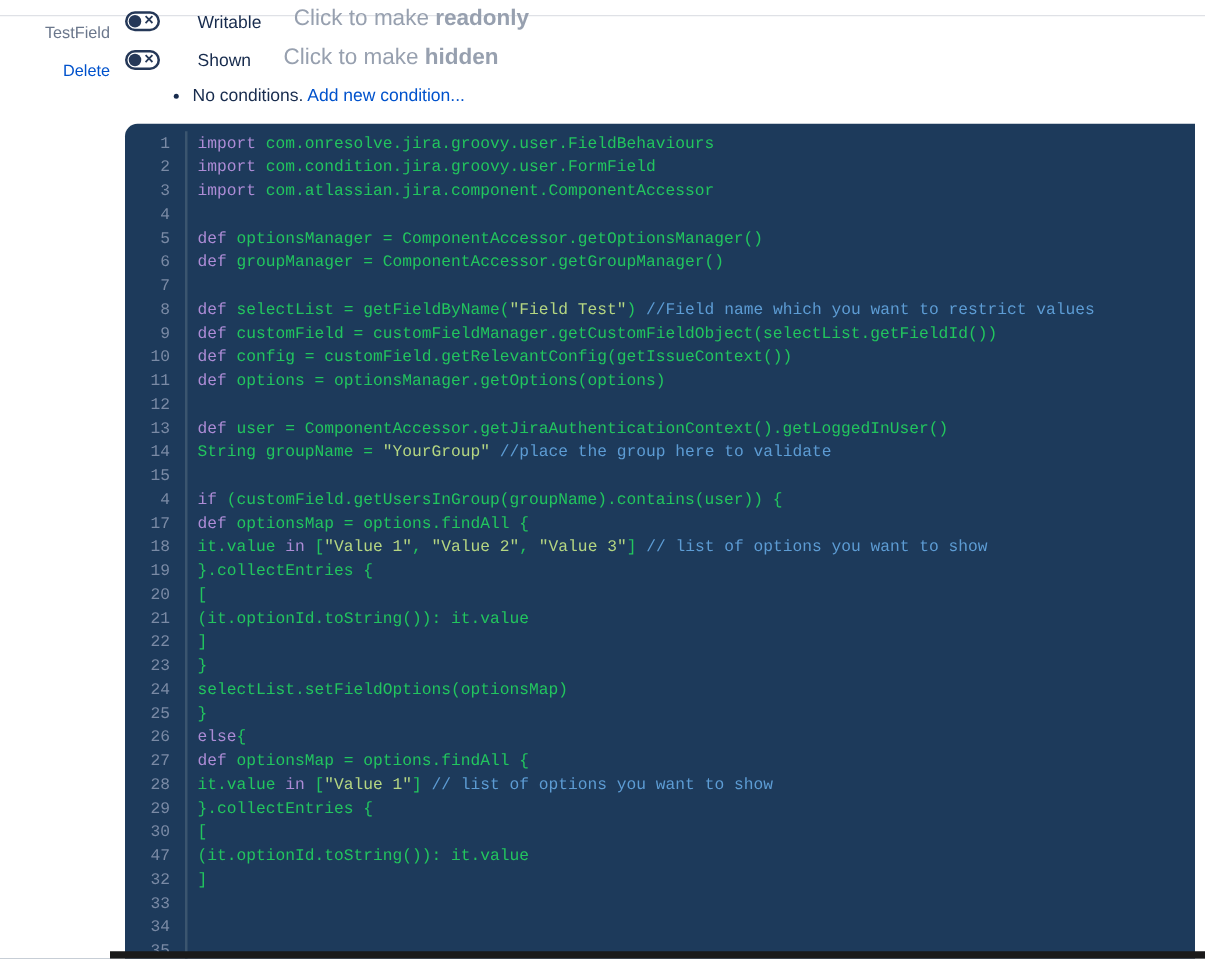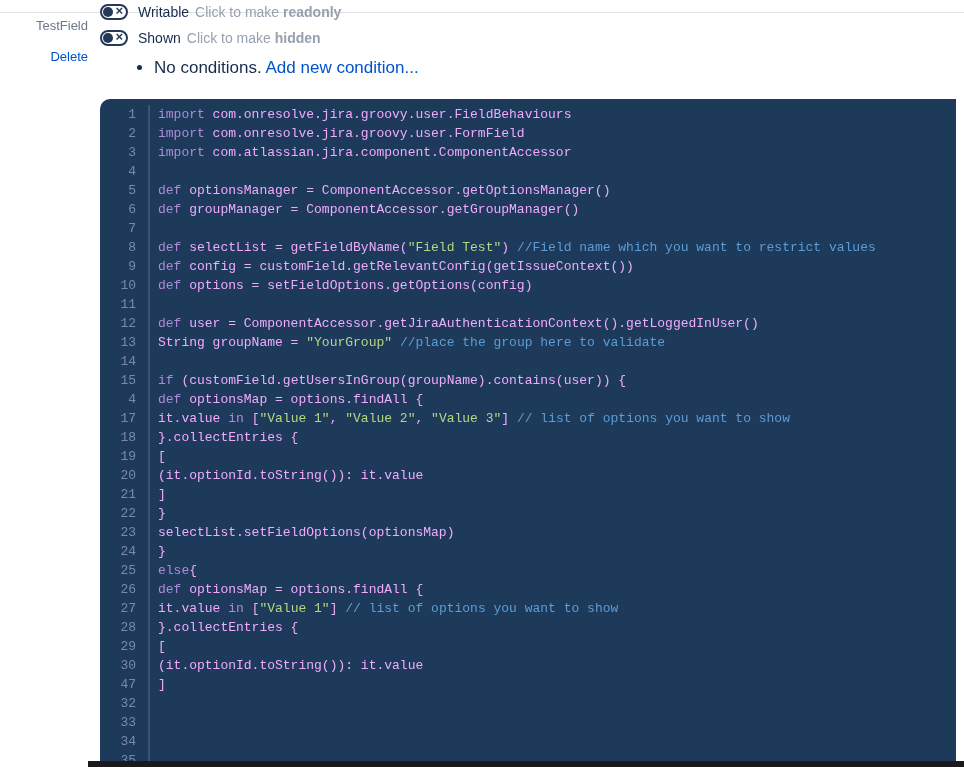--- a/index.html
+++ b/index.html
@@ -42,20 +42,21 @@
       position: absolute;
       left: 100px;
       top: 0;
       right: 0;
     }
     .row {
       display: flex;
       align-items: flex-end;
       padding: 4px 0;
       margin-bottom: 2px;
+      gap: 20px;
     }
     .toggle-pill {
       width: 28px;
       height: 16px;
       border-radius: 10px;
       background: #fff;
       border: 2px solid #253858;
       position: relative;
       margin-right: 10px;
       flex-shrink: 0;
@@ -80,34 +81,34 @@
       border-radius: 50%;
       background: #253858;
     }
     .row-title {
       color: #172b4d;
       font-size: 14px;
       margin-right: 6px;
     }
     .row-hint {
       color: #97a0af;
-      font-size: 14px;
+      font-size: 18px;
     }
     .row-hint b {
       font-weight: 600;
     }
     .conditions {
       margin-top: 8px;
       margin-left: 30px;
       padding-left: 24px;
     }
     .conditions ul { list-style: disc; }
     .conditions li {
       color: #172b4d;
-      font-size: 17px;
+      font-size: 14px;
     }
     .conditions a {
       color: #0052cc;
       text-decoration: none;
     }
     .editor-wrap {
       position: absolute;
       top: 99px;
       left: 100px;
       right: 8px;
@@ -135,21 +136,21 @@
     .code {
       flex: 1;
       border-left: 2px solid #3b556f;
       padding-left: 8px;
       color: #d4d4d4;
     }
     .code-row { height: 19px; white-space: pre; }
     .tk-kw { color: #ad8cd6; text-align: right; }
     .tk-str { color: #b5d682; }
     .tk-cmt { color: #5d9cd4; }
-    .tk-plain { color: #f0abfc; }
+    .tk-plain { color: #22c55e; }
     .bottom-shadow {
       position: absolute;
       left: 88px;
       right: 0;
       bottom: 0;
       height: 6px;
       background: #1a1a1a;
     }
   </style>
 </head>
@@ -219,29 +220,30 @@
         <div>29</div>
         <div>30</div>
         <div>47</div>
         <div>32</div>
         <div>33</div>
         <div>34</div>
         <div>35</div>
       </div>
     <div class="code" id="code">
         <div class="code-row"><span class="tk-kw">import</span><span class="tk-plain"> com.onresolve.jira.groovy.user.FieldBehaviours</span></div>
-        <div class="code-row"><span class="tk-kw">import</span><span class="tk-plain"> com.onresolve.jira.groovy.user.FormField</span></div>
+        <div class="code-row"><span class="tk-kw">import</span><span class="tk-plain"> com.condition.jira.groovy.user.FormField</span></div>
         <div class="code-row"><span class="tk-kw">import</span><span class="tk-plain"> com.atlassian.jira.component.ComponentAccessor</span></div>
         <div class="code-row"></div>
         <div class="code-row"><span class="tk-kw">def</span><span class="tk-plain"> optionsManager = ComponentAccessor.getOptionsManager()</span></div>
         <div class="code-row"><span class="tk-kw">def</span><span class="tk-plain"> groupManager = ComponentAccessor.getGroupManager()</span></div>
         <div class="code-row"></div>
         <div class="code-row"><span class="tk-kw">def</span><span class="tk-plain"> selectList = getFieldByName(</span><span class="tk-str">"Field Test"</span><span class="tk-plain">) </span><span class="tk-cmt">//Field name which you want to restrict values</span></div>
+        <div class="code-row"><span class="tk-kw">def</span><span class="tk-plain"> customField = customFieldManager.getCustomFieldObject(selectList.getFieldId())</span></div>
         <div class="code-row"><span class="tk-kw">def</span><span class="tk-plain"> config = customField.getRelevantConfig(getIssueContext())</span></div>
-        <div class="code-row"><span class="tk-kw">def</span><span class="tk-plain"> options = setFieldOptions.getOptions(config)</span></div>
+        <div class="code-row"><span class="tk-kw">def</span><span class="tk-plain"> options = optionsManager.getOptions(options)</span></div>
         <div class="code-row"></div>
         <div class="code-row"><span class="tk-kw">def</span><span class="tk-plain"> user = ComponentAccessor.getJiraAuthenticationContext().getLoggedInUser()</span></div>
         <div class="code-row"><span class="tk-plain">String groupName = </span><span class="tk-str">"YourGroup"</span><span class="tk-plain"> </span><span class="tk-cmt">//place the group here to validate</span></div>
         <div class="code-row"></div>
         <div class="code-row"><span class="tk-kw">if</span><span class="tk-plain"> (customField.getUsersInGroup(groupName).contains(user)) {</span></div>
         <div class="code-row"><span class="tk-kw">def</span><span class="tk-plain"> optionsMap = options.findAll {</span></div>
         <div class="code-row"><span class="tk-plain">it.value </span><span class="tk-kw">in</span><span class="tk-plain"> [</span><span class="tk-str">"Value 1"</span><span class="tk-plain">, </span><span class="tk-str">"Value 2"</span><span class="tk-plain">, </span><span class="tk-str">"Value 3"</span><span class="tk-plain">] </span><span class="tk-cmt">// list of options you want to show</span></div>
         <div class="code-row"><span class="tk-plain">}.collectEntries {</span></div>
         <div class="code-row"><span class="tk-plain">[</span></div>
         <div class="code-row"><span class="tk-plain">(it.optionId.toString()): it.value</span></div>

